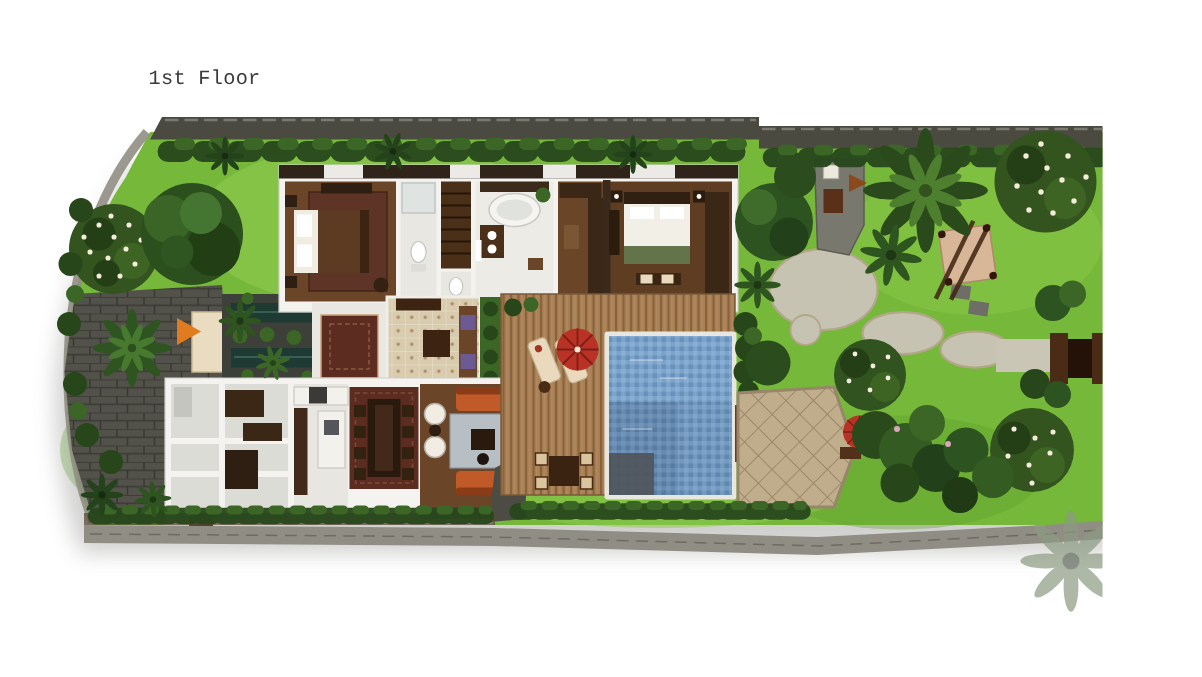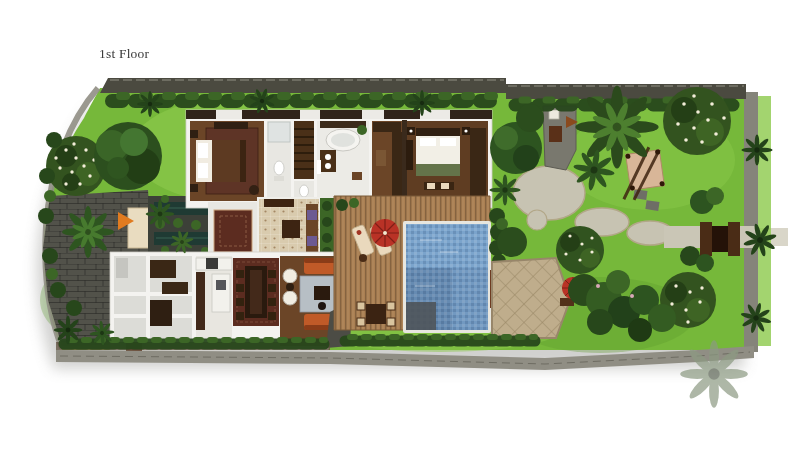--- a/index.html
+++ b/index.html
@@ -1,17 +1,17 @@
 <!DOCTYPE html>
 <html style="--bg: #ffffff; --text: #3a3a3a; --lawn: #76b83a; --lawnLight: #8cc94b; --lawnDark: #5e9c2e; --treeDark: #27471b; --treeMid: #3c6626; --treeLight: #588f33; --flower: #f2ecd8; --wallDark: #4b4a40; --wallMid: #85847a; --wallLight: #908e84; --building: #f4f3f0; --floorGray: #e8e7e2; --wood: #6b4527; --woodDark: #3a2715; --deck: #aa7f52; --poolLight: #7ba4cc; --poolDark: #5b80a6; --paving: #52524a; --path: #c7c3b2; --terrace: #bfad8c; --tile: #d9cbae; --rugRed: #5c2c20; --rugBlue: #b7bfc5; --sofa: #c05a28; --cream: #ead9bd; --umbrella: #b93226; --water: #1f3a33; --arrow: #e07b20; --purple: #6c5a92;"><head>
 <meta charset="utf-8">
 <style>
   html,body{margin:0;padding:0;background:#ffffff;}
-  .stage{position:relative;width:801px;height:451px;background:var(--bg,#fff);overflow:hidden;
-         font-family:Liberation Serif, serif;}
+  .stage{position:relative;width:735px;height:451px;background:var(--bg,#fff);overflow:hidden;
+         font-family:Liberation Mono, monospace;}
   .floor-label{position:absolute;left:99px;top:46px;font-size:13.5px;color:var(--text,#3a3a3a);
                letter-spacing:.2px;}
   svg{position:absolute;left:0;top:0;}
 </style>
 </head>
 <body>
 
 <div class="stage">
 
   <div class="floor-label">1st Floor</div>

